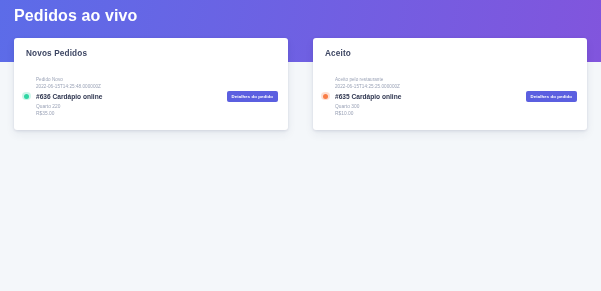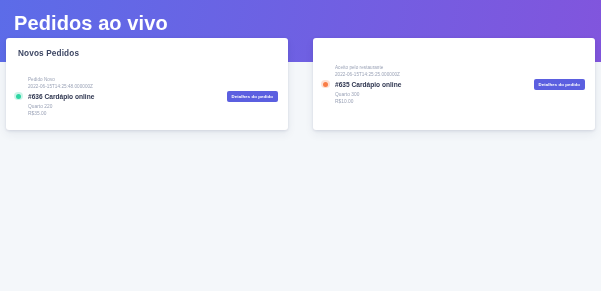--- a/index.html
+++ b/index.html
@@ -20,38 +20,38 @@
     position: absolute;
     top: 0;
     left: 0;
     width: 601px;
     height: 62px;
     background: linear-gradient(100deg, #5c6ce8 0%, #6a62e2 45%, #8155dd 100%);
   }
   .page-title {
     position: absolute;
     left: 14px;
-    top: 13px;
+    top: 6px;
     color: #ffffff;
-    font-size: 20px;
+    font-size: 16px;
     font-weight: bold;
     letter-spacing: 0.1px;
     line-height: 20px;
     white-space: nowrap;
   }
 
   
   .board {
     position: absolute;
     left: 0;
     top: 38px;
     width: 601px;
     display: flex;
     gap: 25px;
-    padding: 0 6px;
+    padding: 0 14px;
     box-sizing: border-box;
   }
   .column-card {
     flex: 1 1 0;
     min-width: 0;
     background: #ffffff;
     border-radius: 3px;
     box-shadow: 0 1px 3px rgba(40, 50, 90, 0.13),
                 0 4px 10px rgba(40, 50, 90, 0.07);
     padding: 9px 10px 12px 10px;
@@ -157,20 +157,21 @@
           <div class="order-title">#636 Cardápio online</div>
           <button class="details-button">Detalhes do pedido</button>
         </div>
         <div class="order-sub">Quarto 220</div>
         <div class="order-sub">R$35.00</div>
       </div>
     </div>
   </div>
 
   <div class="column-card">
+    <div class="column-title">Aceito</div>
     <div class="order-list">
       <div class="order-item">
         <span class="status-dot" style="background: rgb(249, 125, 70);"></span>
         <div class="order-meta">Aceito pelo restaurante</div>
         <div class="order-meta">2022-06-15T14:25:25.000000Z</div>
         <div class="order-row">
           <div class="order-title">#635 Cardápio online</div>
           <button class="details-button">Detalhes do pedido</button>
         </div>
         <div class="order-sub">Quarto 300</div>

